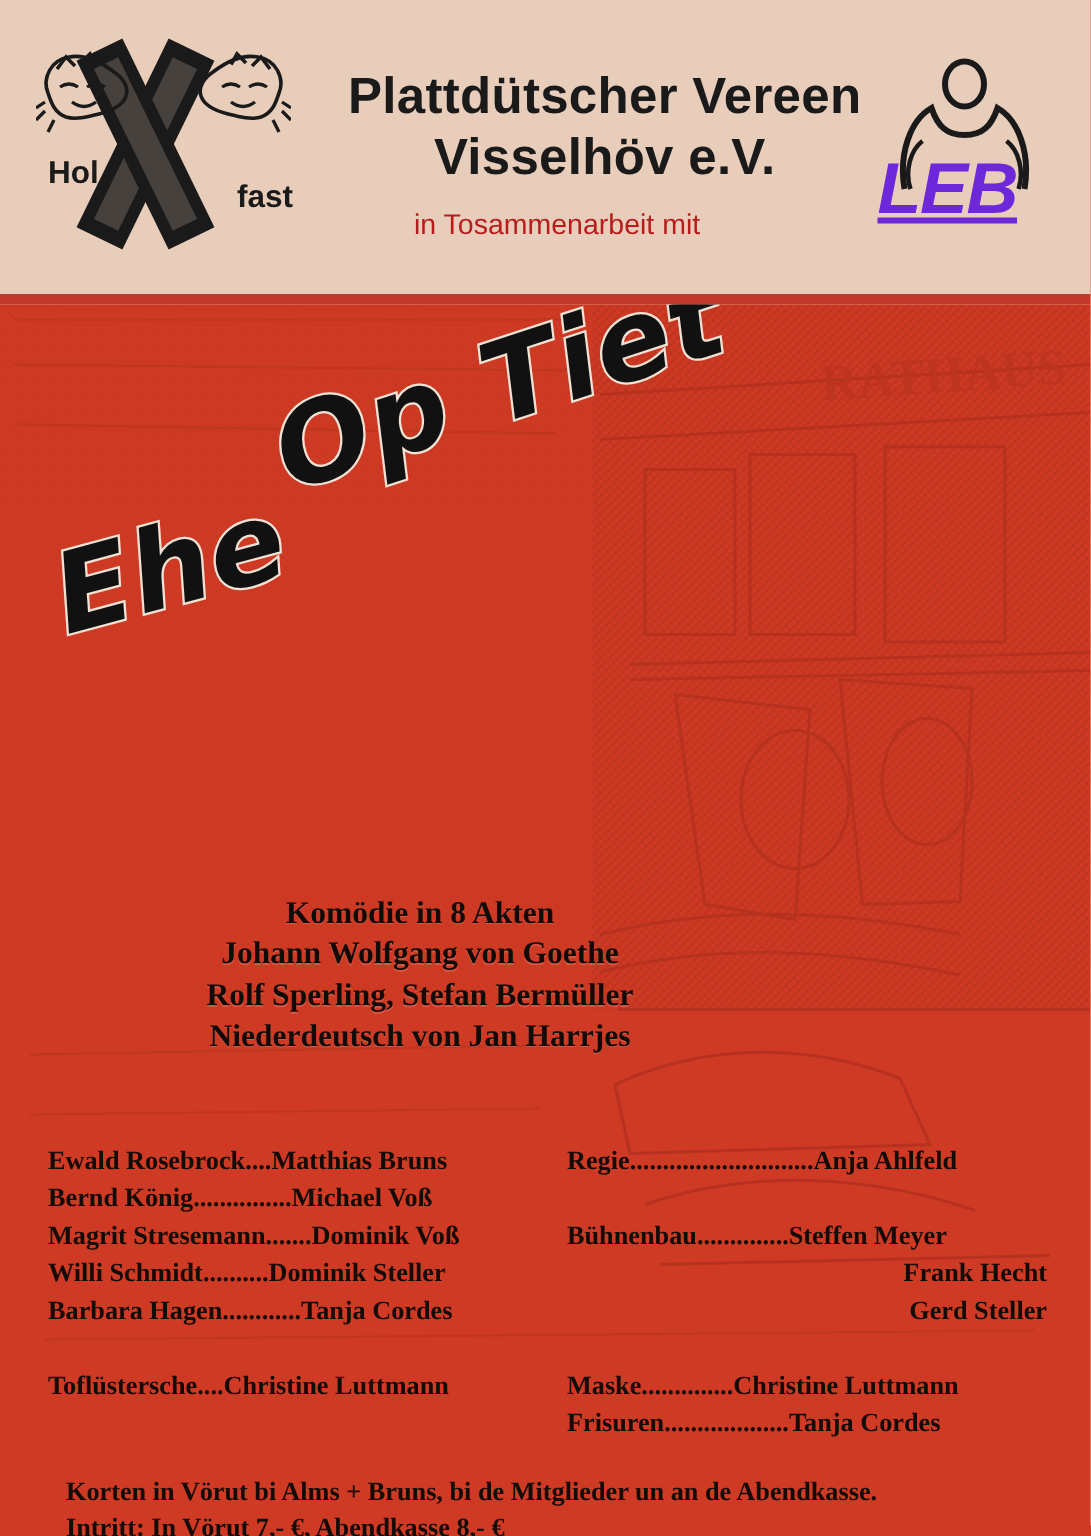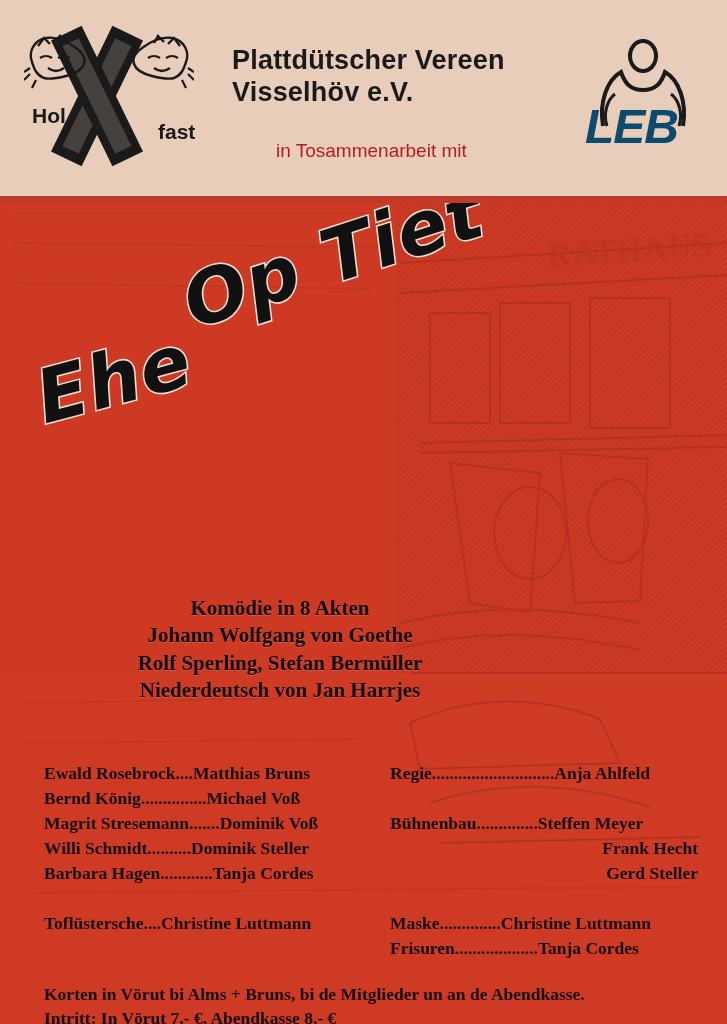--- a/index.html
+++ b/index.html
@@ -89,25 +89,26 @@
   .fast-text { left: 140px; top: 86px; margin-top: 16px; }
 
   .header-title {
     position: absolute;
     left: 232px;
     top: 44px;
     color: #1a1a1a;
   }
   .header-title .line1,
   .header-title .line2 {
-    font-size: 27px;
+    font-size: 34px;
     font-weight: bold;
     line-height: 1.2;
     letter-spacing: 0.2px;
     white-space: nowrap;
+    text-align: center;
   }
   .header-sub {
     position: absolute;
     left: 276px;
     top: 140px;
     font-size: 19px;
     color: #b91c1c;
     white-space: nowrap;
   }
 
@@ -120,22 +121,23 @@
     height: 140px;
   }
   .leb-text {
     position: absolute;
     left: 12px;
     bottom: 8px;
     font-size: 48px;
     font-weight: bold;
     font-style: italic;
     letter-spacing: -1px;
-    color: #0c4a6e;
+    color: #6d28d9;
     font-family: "Liberation Sans", sans-serif;
+    text-decoration: underline;
   }
 
   .red-rule {
     height: 7px;
     background: #c0392b;
   }
 
   
   .main {
     position: relative;
@@ -212,21 +214,20 @@
   .cast-col {
     position: absolute;
     top: 0;
   }
   .cast-left { left: 0; width: 330px; }
   .cast-right { left: 346px; width: 320px; }
   .cast-row {
     height: 25px;
     white-space: nowrap;
     overflow: hidden;
-    margin-left: 12px;
   }
   .cast-row.gap { visibility: hidden; }
   .cast-row .r {
     float: right;
   }
 
   .notes {
     position: absolute;
     left: 44px;
     top: 780px;

